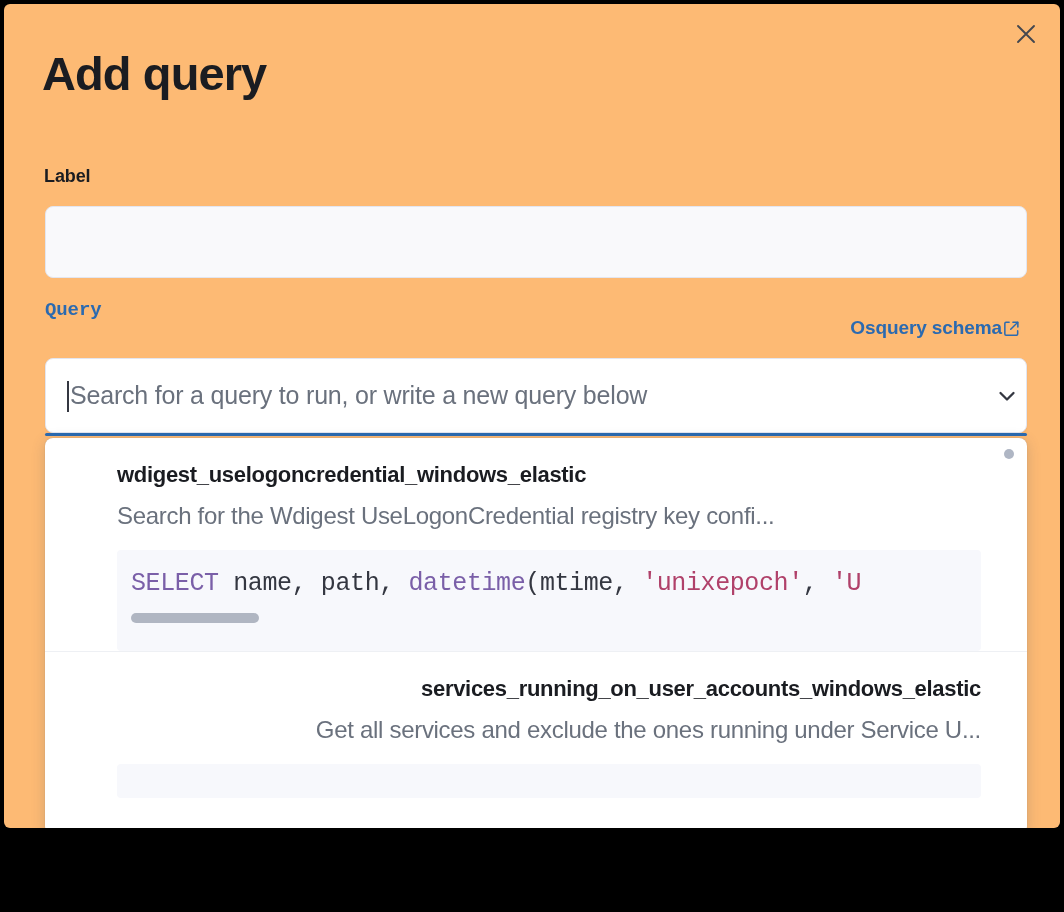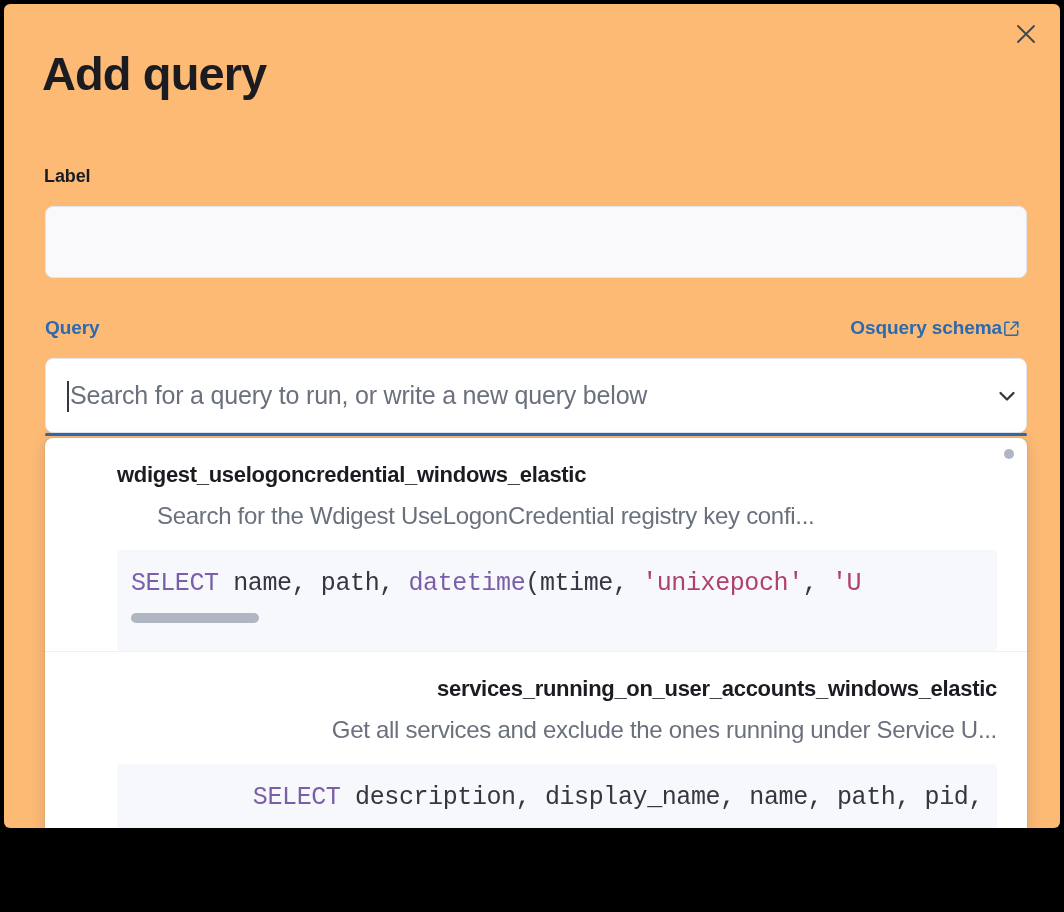--- a/index.html
+++ b/index.html
@@ -81,25 +81,26 @@
     font-size: 19px;
     color: #1a1c21;
     padding: 0 16px;
     outline: none;
   }
 
   
   .query-legend {
     position: absolute;
     left: 41px;
-    top: 313px;
+    top: 295px;
     font-size: 19px;
     font-weight: 700;
     color: #2b6ab0;
     letter-spacing: -0.1px;
+    font-family: Liberation Mono, monospace;
   }
   .schema-link {
     position: absolute;
     right: 39px;
     top: 313px;
     font-size: 19px;
     font-weight: 700;
     color: #2b6ab0;
     text-decoration: none;
     display: flex;
@@ -215,39 +216,38 @@
     right: 13px;
     top: 11px;
     width: 10px;
     height: 10px;
     border-radius: 50%;
     background: #afb6c4;
     cursor: pointer;
   }
   .option {
     position: relative;
-    padding: 24px 0 0 0;
+    padding: 24px 16px 0 0;
     cursor: pointer;
   }
   .option + .option { border-top: 1px solid #eef0f4; text-align: right; }
   .option-title {
     font-size: 22px;
     font-weight: 700;
     color: #1a1c21;
     letter-spacing: -0.3px;
     padding: 0 30px 0 72px;
   }
   .option-desc {
     font-size: 24px;
     color: #6a717d;
     letter-spacing: -0.3px;
     padding: 14px 30px 0 72px;
     white-space: nowrap;
     overflow: hidden;
-    margin-left: 40px;
   }
   .option-code {
     margin: 20px 30px 0 72px;
     background: #f7f8fc;
     border-radius: 4px;
     padding: 18px 0 0 0;
     overflow: hidden;
   }
   .code-line {
     font-family: "Liberation Mono", monospace;
@@ -334,20 +334,19 @@
             <div class="code-line"><span class="tok-kw">SELECT</span><span class="tok-pl"> name, path, </span><span class="tok-kw">datetime</span><span class="tok-pl">(mtime, </span><span class="tok-str">'unixepoch'</span><span class="tok-pl">, </span><span class="tok-str">'U</span></div>
             <div class="code-scroll">
               <div class="code-thumb"></div>
             </div>
           </div>
         </div>
         <div class="option">
           <div class="option-title">services_running_on_user_accounts_windows_elastic</div>
           <div class="option-desc">Get all services and exclude the ones running under Service U...</div>
           <div class="option-code">
-            <div class="code-line"><span class="tok-kw">SELECT</span><span class="tok-pl"> description, display_name, name, path, pid,</span></div>
             <div class="code-pad"></div>
           </div>
         </div>
       </div>
   </div>
 
 </div>
 
 </body></html>

